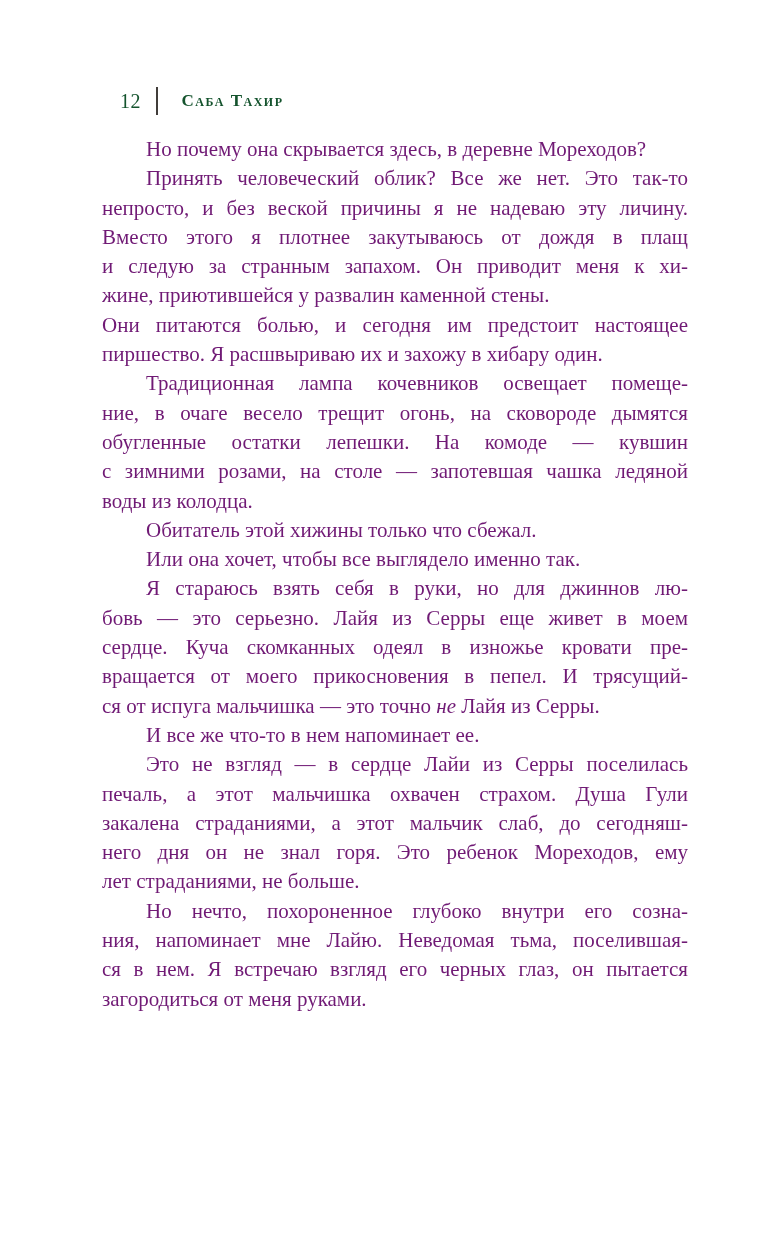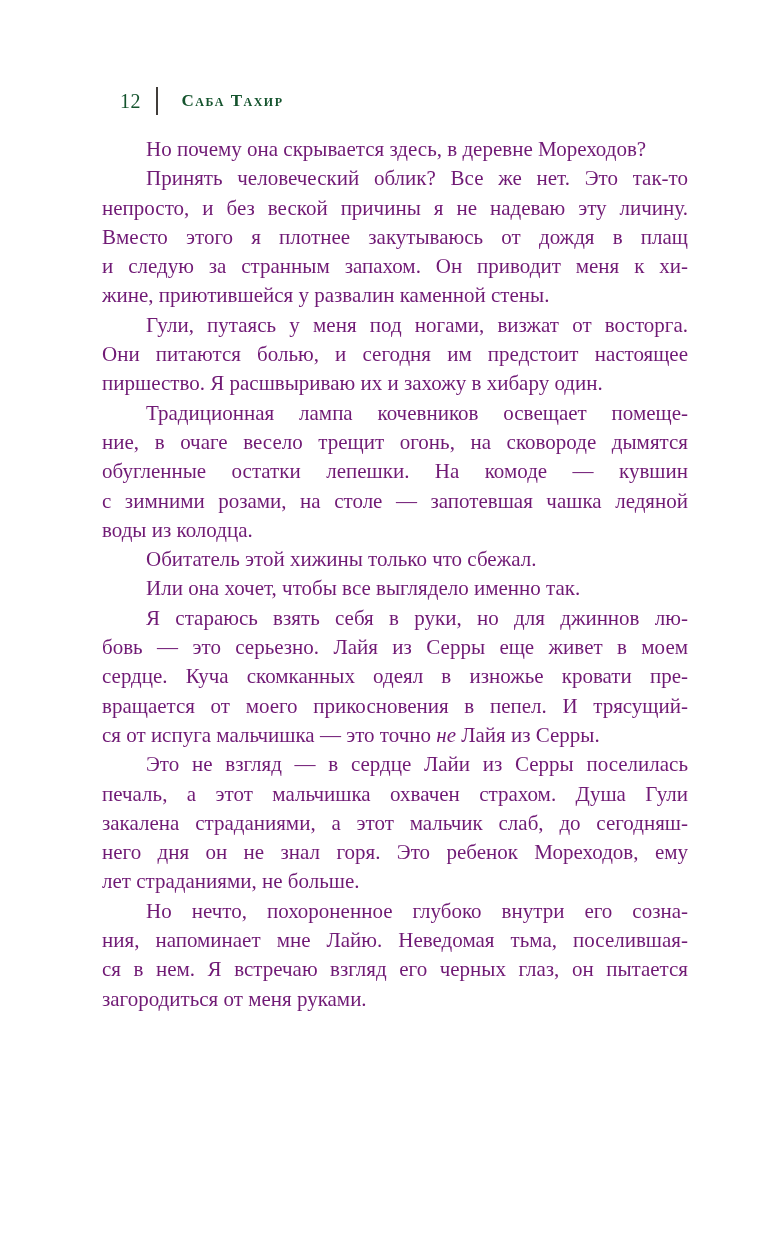--- a/index.html
+++ b/index.html
@@ -82,21 +82,20 @@
         <div class="line first">Но почему она скрывается здесь, в деревне Мореходов?</div>
       </div>
       <div>
         <div class="line fill first">Принять человеческий облик? Все же нет. Это так-то</div>
         <div class="line fill">непросто, и без веской причины я не надеваю эту личину.</div>
         <div class="line fill">Вместо этого я плотнее закутываюсь от дождя в плащ</div>
         <div class="line fill">и следую за странным запахом. Он приводит меня к хи-</div>
         <div class="line">жине, приютившейся у развалин каменной стены.</div>
       </div>
       <div>
-        <div class="line fill first">Гули, путаясь у меня под ногами, визжат от восторга.</div>
         <div class="line fill">Они питаются болью, и сегодня им предстоит настоящее</div>
         <div class="line">пиршество. Я расшвыриваю их и захожу в хибару один.</div>
       </div>
       <div>
         <div class="line fill first">Традиционная лампа кочевников освещает помеще-</div>
         <div class="line fill">ние, в очаге весело трещит огонь, на сковороде дымятся</div>
         <div class="line fill">обугленные остатки лепешки. На комоде — кувшин</div>
         <div class="line fill">с зимними розами, на столе — запотевшая чашка ледяной</div>
         <div class="line">воды из колодца.</div>
       </div>
@@ -107,20 +106,23 @@
         <div class="line first">Или она хочет, чтобы все выглядело именно так.</div>
       </div>
       <div>
         <div class="line fill first">Я стараюсь взять себя в руки, но для джиннов лю-</div>
         <div class="line fill">бовь — это серьезно. Лайя из Серры еще живет в моем</div>
         <div class="line fill">сердце. Куча скомканных одеял в изножье кровати пре-</div>
         <div class="line fill">вращается от моего прикосновения в пепел. И трясущий-</div>
         <div class="line">ся от испуга мальчишка — это точно <i>не</i> Лайя из Серры.</div>
       </div>
       <div>
+        <div class="line first">И все же что-то в нем напоминает ее.</div>
+      </div>
+      <div>
         <div class="line fill first">Это не взгляд — в сердце Лайи из Серры поселилась</div>
         <div class="line fill">печаль, а этот мальчишка охвачен страхом. Душа Гули</div>
         <div class="line fill">закалена страданиями, а этот мальчик слаб, до сегодняш-</div>
         <div class="line fill">него дня он не знал горя. Это ребенок Мореходов, ему</div>
         <div class="line">лет страданиями, не больше.</div>
       </div>
       <div>
         <div class="line fill first">Но нечто, похороненное глубоко внутри его созна-</div>
         <div class="line fill">ния, напоминает мне Лайю. Неведомая тьма, поселившая-</div>
         <div class="line fill">ся в нем. Я встречаю взгляд его черных глаз, он пытается</div>

